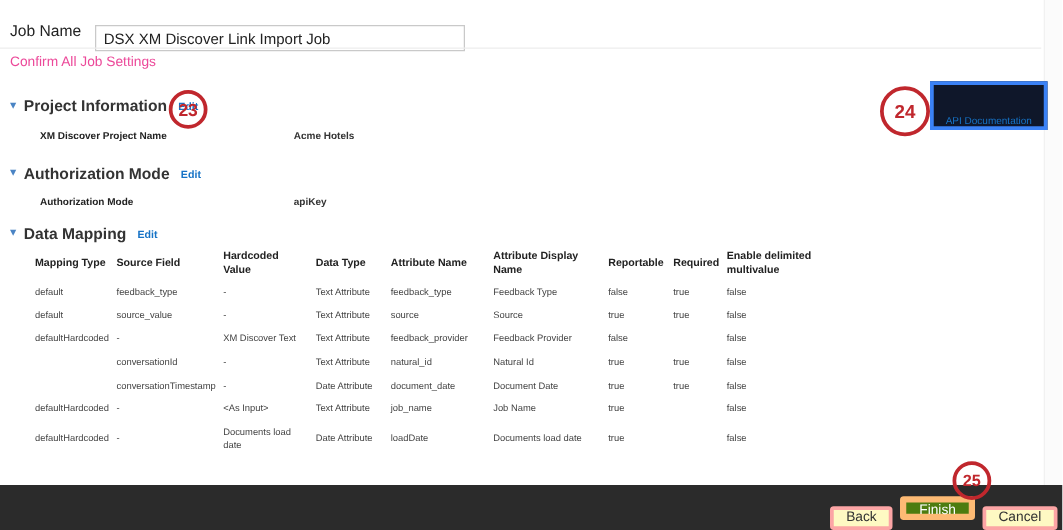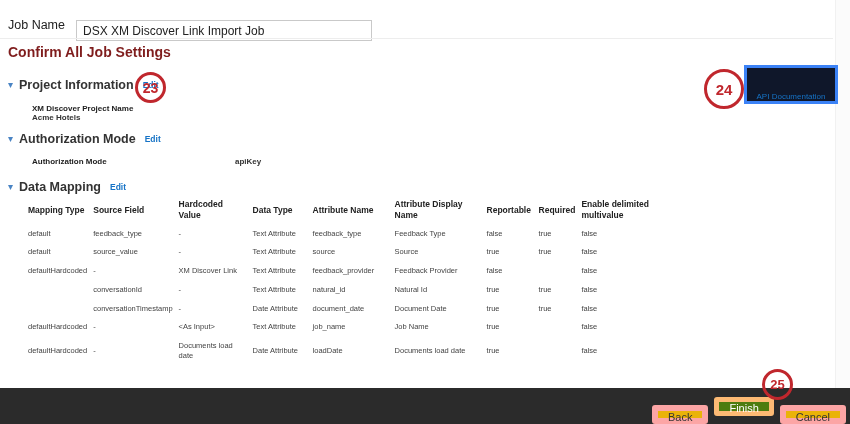--- a/index.html
+++ b/index.html
@@ -9,33 +9,33 @@
     font-family:"Liberation Sans", sans-serif; color:#333;
   }
   
   .topbar { position:absolute; top:8px; left:8px; display:flex; align-items:center; }
   .topbar label { font-size:12.5px; color:#222; }
   .topbar input {
     margin-left:11px; width:296px; height:21px; border:1px solid #c9c9c9;
     font-family:"Liberation Sans", sans-serif; font-size:12px; color:#222; padding:0 6px;margin-top:12px;
   }
   .divider { position:absolute; top:38px; left:0; width:833px; border-top:1px solid #ededed; }
-  .page-title { position:absolute; top:44px; left:8px; font-size:14px; font-weight:bold; color:#7f1d1d; }
+  .page-title { position:absolute; top:44px; left:8px; font-size:11px; font-weight:normal; color:#ec4899; }
 
   
   .section-header { position:absolute; left:8px; display:flex; align-items:center; }
   .caret { color:#4a84c4; font-size:10px; margin-right:6px; line-height:1; cursor:pointer; }
   .section-title { font-size:12.5px; font-weight:bold; color:#333; }
   .edit-link { margin-left:9px; font-size:8.5px; font-weight:bold; color:#1673c6; text-decoration:none; cursor:pointer; }
   .field-row { position:absolute; left:32px; display:flex; font-size:8px; }
   .field-label { font-weight:bold; color:#222; width:203px; }
   .field-value { color:#333;font-weight:bold; }
 
   .sec-pi  { top:78px; }
-  .row-pi  { top:104px;flex-direction:column; }
+  .row-pi  { top:104px; }
   .sec-am  { top:132px; }
   .row-am  { top:157px; }
   .sec-dm  { top:180px; }
 
   
   .tbl-wrap { position:absolute; top:196px; left:25px; }
   table { border-collapse:collapse; table-layout:fixed; }
   th { font-size:8.5px; font-weight:bold; color:#222; text-align:left; vertical-align:middle; padding:3px; line-height:1.3; }
   td { font-size:7.5px; color:#444; vertical-align:middle; padding:4.5px 3px; line-height:1.3; word-wrap:break-word; }
 
@@ -59,21 +59,21 @@
 
   
   .footer {
     position:absolute; left:0; bottom:0; width:850px; height:36px; background:#2b2b2b;
     display:flex; align-items:center; justify-content:flex-end; gap:6px; padding-right:4px; z-index:10;
   }
   .btn {
     height:19px; font-family:"Liberation Sans", sans-serif; font-size:11px;
     border-radius:3px; padding:0 10px; cursor:pointer;
   }
-  .btn-light { background:#eab308; border:6px solid #fca5a5; color:#333;margin-top:16px; }
+  .btn-light { background:#fef9c3; border:3px solid #fca5a5; color:#333;margin-top:16px; }
   .btn-primary { background:#4d7c0f; border:5px solid #fdba74; color:#fff; }
 </style>
 </head>
 <body>
 
 <div class="topbar">
   <label>Job Name</label>
   <input type="text" value="DSX XM Discover Link Import Job" style="">
 </div>
 <div class="divider"></div>
@@ -151,21 +151,21 @@
           <td>Text Attribute</td>
           <td>source</td>
           <td>Source</td>
           <td>true</td>
           <td>true</td>
           <td>false</td>
         </tr>
         <tr>
           <td>defaultHardcoded</td>
           <td>-</td>
-          <td>XM Discover Link</td>
+          <td>XM Discover Text</td>
           <td>Text Attribute</td>
           <td>feedback_provider</td>
           <td>Feedback Provider</td>
           <td>false</td>
           <td></td>
           <td>false</td>
         </tr>
         <tr>
           <td></td>
           <td>conversationId</td>

